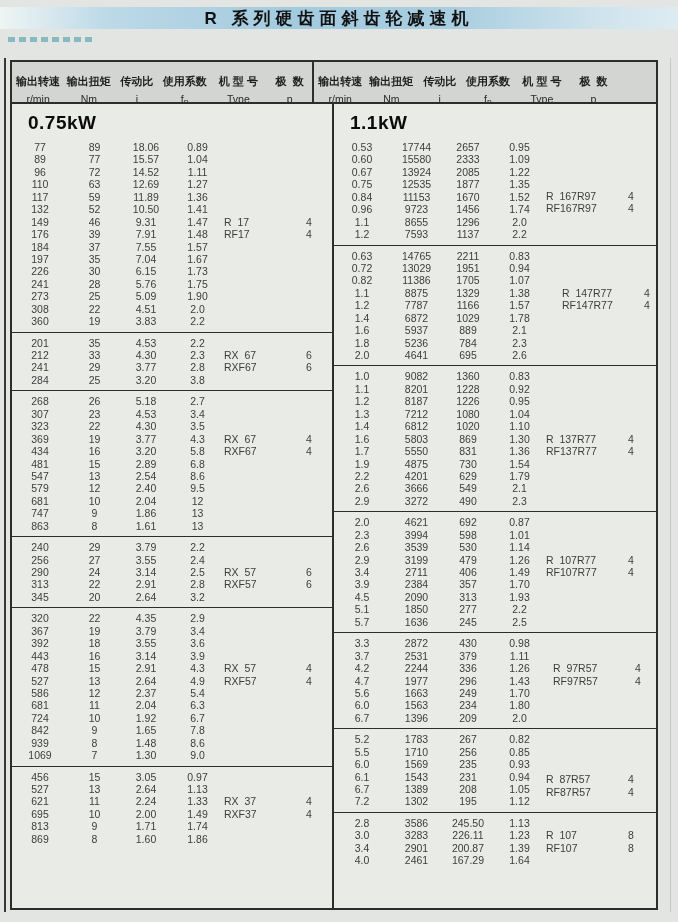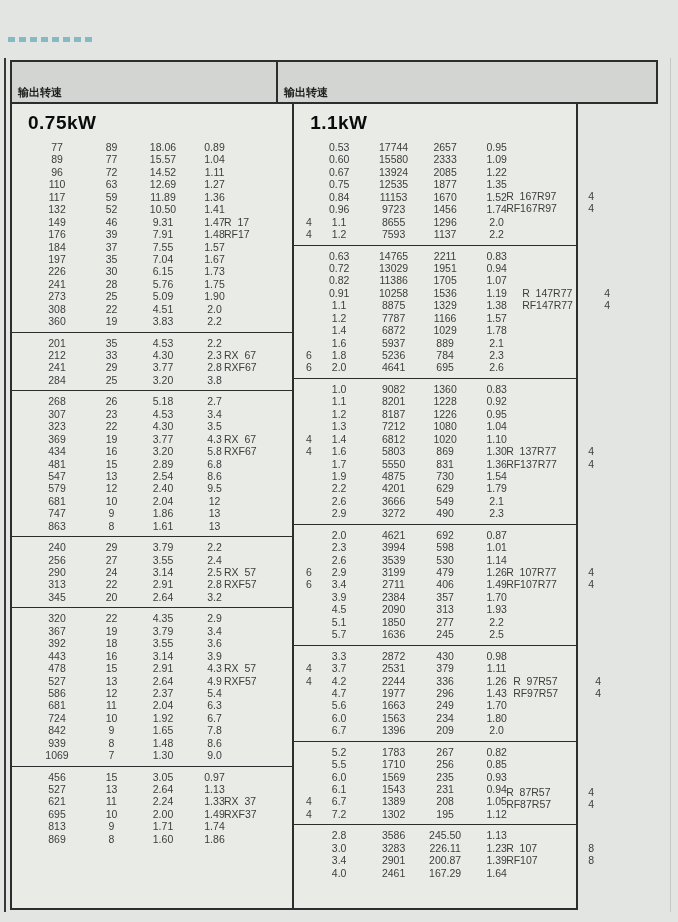--- a/index.html
+++ b/index.html
@@ -20,51 +20,54 @@
     filter:blur(0.7px);
   }
   .edge-left{position:absolute;left:4px;top:58px;width:2px;height:854px;background:#34383a;}
   .edge-right{position:absolute;left:670px;top:58px;width:1px;height:854px;background:#9fa6a6;opacity:.45;}
 
   .header-box{
     position:absolute;left:10px;top:60px;width:648px;height:44px;
     box-sizing:border-box;border:2px solid #2c2e2d;background:#d2d5d1;
     display:flex;
   }
-  .header-half{width:266px;box-sizing:border-box;display:flex;padding-top:23px;flex-direction:column;}
+  .header-half{width:302px;box-sizing:border-box;display:flex;padding-top:12px;}
   .header-half.left{border-right:2px solid #2c2e2d;}
   .hcell{display:flex;flex-direction:column;align-items:center;gap:4px;}
   .hcell .cn{font-size:11px;font-weight:bold;color:#1e1f1e;white-space:pre;}
   .hcell .unit{font-size:10.5px;color:#2a2b2a;}
   .hsub{font-size:7.5px;position:relative;top:2px;}
   .w0{width:56px}.w1{width:53px}.w2{width:50px}.w3{width:53px}.w4{width:62px}.w5{width:48px}
 
   .body-box{
-    position:absolute;left:10px;top:102px;width:568px;height:808px;
+    position:absolute;left:10px;top:102px;width:648px;height:808px;
     box-sizing:border-box;border:2px solid #2c2e2d;background:#e9ebe7;
     display:flex;
   }
   .half{width:322px;box-sizing:border-box;position:relative;}
   .half.left{border-right:2px solid #2c2e2d;}
   .power{font-size:19px;font-weight:bold;color:#0b0b0b;margin:8px 0 3px 16px;height:22px;letter-spacing:.5px;}
-  .block{position:relative;padding:4px 17px;}
+  .block{position:relative;padding:4px 0;}
   .block.sep{border-top:1.5px solid #2c2e2d;}
   .row{display:flex;height:12.45px;line-height:12.6px;font-size:10.5px;color:#3b3e3c;}
   .cell{text-align:center;}
   .c0{width:56px}.c1{width:53px}.c2{width:50px}.c3{width:53px}
   .types{position:absolute;left:212px;width:108px;}
   .type-line{display:flex;height:12.45px;line-height:12.6px;font-size:10.5px;color:#3b3e3c;}
   .type-name{width:62px;white-space:pre;text-align:left;}
   .type-pole{width:46px;text-align:center;}
 </style>
 </head>
 <body>
 
 <div class="page">
 
+  <div class="title-bar">
+    <span class="title">R 系列硬齿面斜齿轮减速机</span>
+  </div>
 
   <div class="watermark"></div>
   <div class="edge-left"></div>
   <div class="edge-right"></div>
 
   <div class="header-box">
     <div class="header-half left">
       <div class="hcell w0">
         <span class="cn">输出转速</span>
         <span class="unit">r/min</span>
@@ -590,26 +593,20 @@
               <span class="cell c2">1951</span>
               <span class="cell c3">0.94</span>
             </div>
             <div class="row">
               <span class="cell c0">0.82</span>
               <span class="cell c1">11386</span>
               <span class="cell c2">1705</span>
               <span class="cell c3">1.07</span>
             </div>
             <div class="row">
-              <span class="cell c0">0.91</span>
-              <span class="cell c1">10258</span>
-              <span class="cell c2">1536</span>
-              <span class="cell c3">1.19</span>
-            </div>
-            <div class="row">
               <span class="cell c0">1.1</span>
               <span class="cell c1">8875</span>
               <span class="cell c2">1329</span>
               <span class="cell c3">1.38</span>
             </div>
             <div class="row">
               <span class="cell c0">1.2</span>
               <span class="cell c1">7787</span>
               <span class="cell c2">1166</span>
               <span class="cell c3">1.57</span>

